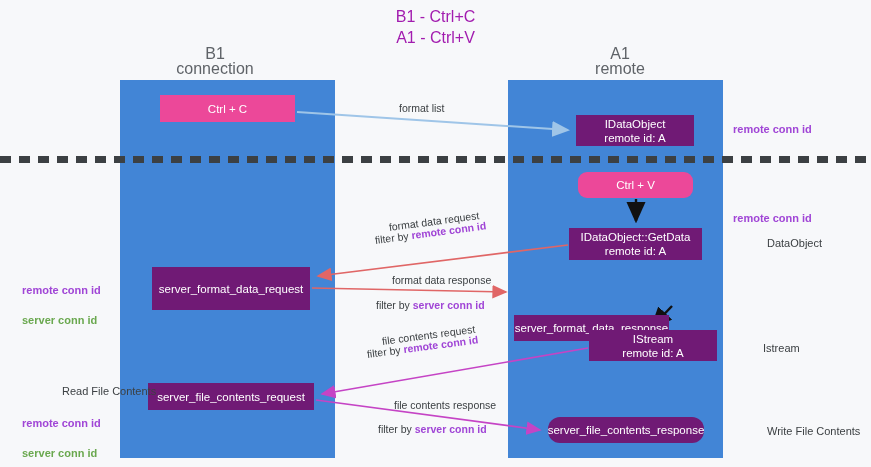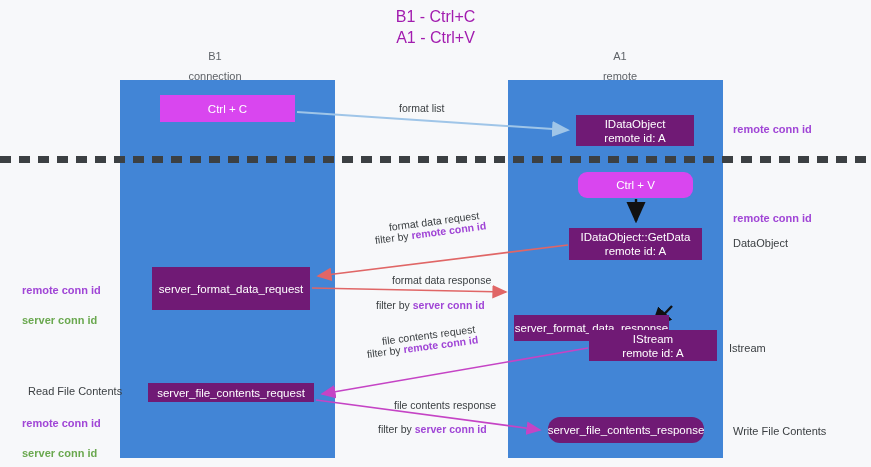--- a/index.html
+++ b/index.html
@@ -14,21 +14,21 @@
   
   .title{
     position:absolute;left:0;top:6px;width:871px;
     text-align:center;color:#a21caf;font-size:16px;line-height:21px;
     white-space:pre-line;
   }
 
   
   .col-head{
     position:absolute;text-align:center;color:#5f6368;
-    font-size:11px;line-height:20px;white-space:pre-line;
+    font-size:16px;line-height:15px;white-space:pre-line;
   }
   #head-b1{left:155;top:46px;width:120px;left:155px;}
   #head-a1{left:560px;top:46px;width:120px;}
 
   
   .lane{position:absolute;background:#4285d6;}
   #lane-b1-top{left:120px;top:80px;width:215px;height:80px;}
   #lane-b1-bot{left:120px;top:160px;width:215px;height:298px;}
   #lane-a1-top{left:508px;top:80px;width:215px;height:80px;}
   #lane-a1-bot{left:508px;top:160px;width:215px;height:298px;}
@@ -42,39 +42,39 @@
 
   
   .node{
     position:absolute;box-sizing:border-box;
     display:flex;flex-direction:column;
     align-items:center;justify-content:center;
     color:#ffffff;font-size:11.5px;line-height:14px;
     text-align:center;white-space:pre-line;
     padding:2px 4px;
   }
-  .green{background:#d946ef;}
+  .green{background:#ec4899;}
   .orange{background:#701a75;}
 
   #n-ctrlc{left:160px;top:95px;width:135px;height:27px;}
   #n-idataobject{left:576px;top:115px;width:118px;height:31px;}
   #n-ctrlv{left:578px;top:172px;width:115px;height:26px;border-radius:9px;}
   #n-getdata{left:569px;top:228px;width:133px;height:32px;}
   #n-fmt-req{left:152px;top:267px;width:158px;height:43px;}
   #n-fmt-resp{left:514px;top:279px;width:155px;height:26px;margin-top:36px;}
   #n-istream{left:589px;top:330px;width:128px;height:31px;}
-  #n-file-req{left:148px;top:383px;width:166px;height:19px;}
+  #n-file-req{left:148px;top:383px;width:166px;height:27px;}
   #n-file-resp{left:548px;top:417px;width:156px;height:26px;border-radius:12px;}
 
   
   .note{
     position:absolute;font-size:11px;line-height:15px;
     white-space:pre-line;font-weight:bold;
   }
-  .note.plain{font-weight:normal;color:#3c4043;}
+  .note.plain{font-weight:normal;color:#3c4043;margin-left:34px;}
   .purple{color:#a045d6;}
   .green-t{color:#6aa84f;}
 
   #note-r1{left:733px;top:122px;}
   #note-r2{left:733px;top:211px;}
   #note-dataobject{left:733px;top:236px;}
   #note-istream{left:729px;top:341px;}
   #note-write{left:733px;top:424px;}
 
   #note-l1{left:22px;top:268px;}

